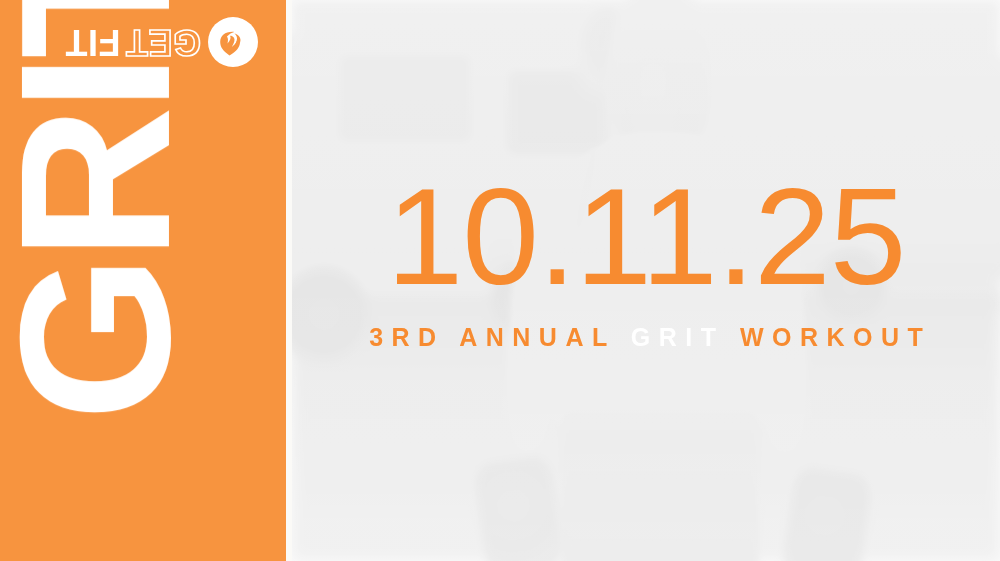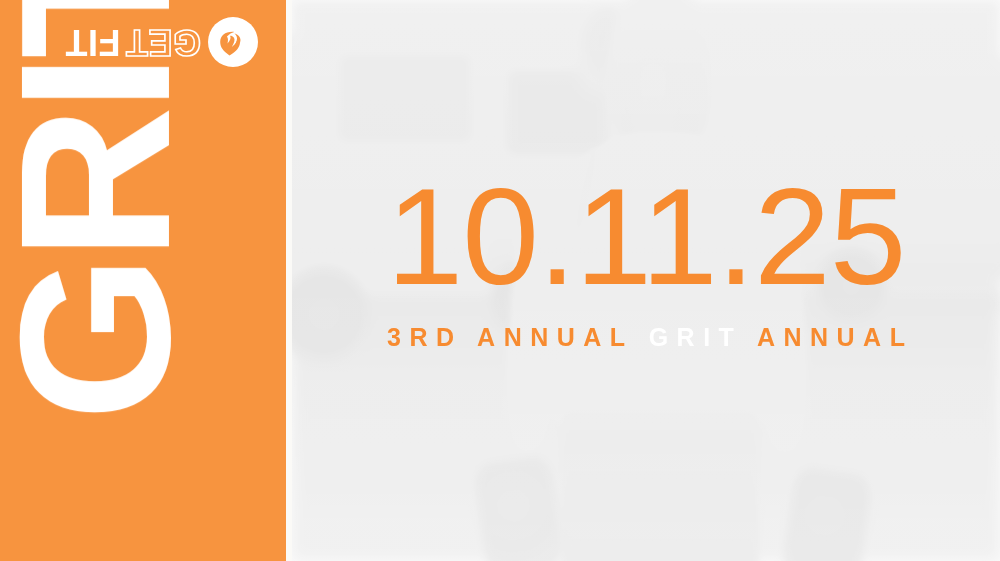--- a/index.html
+++ b/index.html
@@ -391,18 +391,18 @@
       <div class="ph ph-shorts"></div>
       <div class="ph ph-dumbbell-l"></div>
       <div class="ph ph-dumbbell-r"></div>
     </div>
     <div id="photo-veil"></div>
     <div id="photo-veil-2"></div>
 
     <div id="event-text">
       <div id="event-date">10.11.25</div>
       <div id="event-subtitle">
-        <span>3RD ANNUAL </span><span class="hl">GRIT</span><span> ANNUAL</span>
+        <span>3RD ANNUAL </span><span class="hl">GRIT</span><span> WORKOUT</span>
       </div>
     </div>
 
   </div>
 </div>
 
 </body></html>

